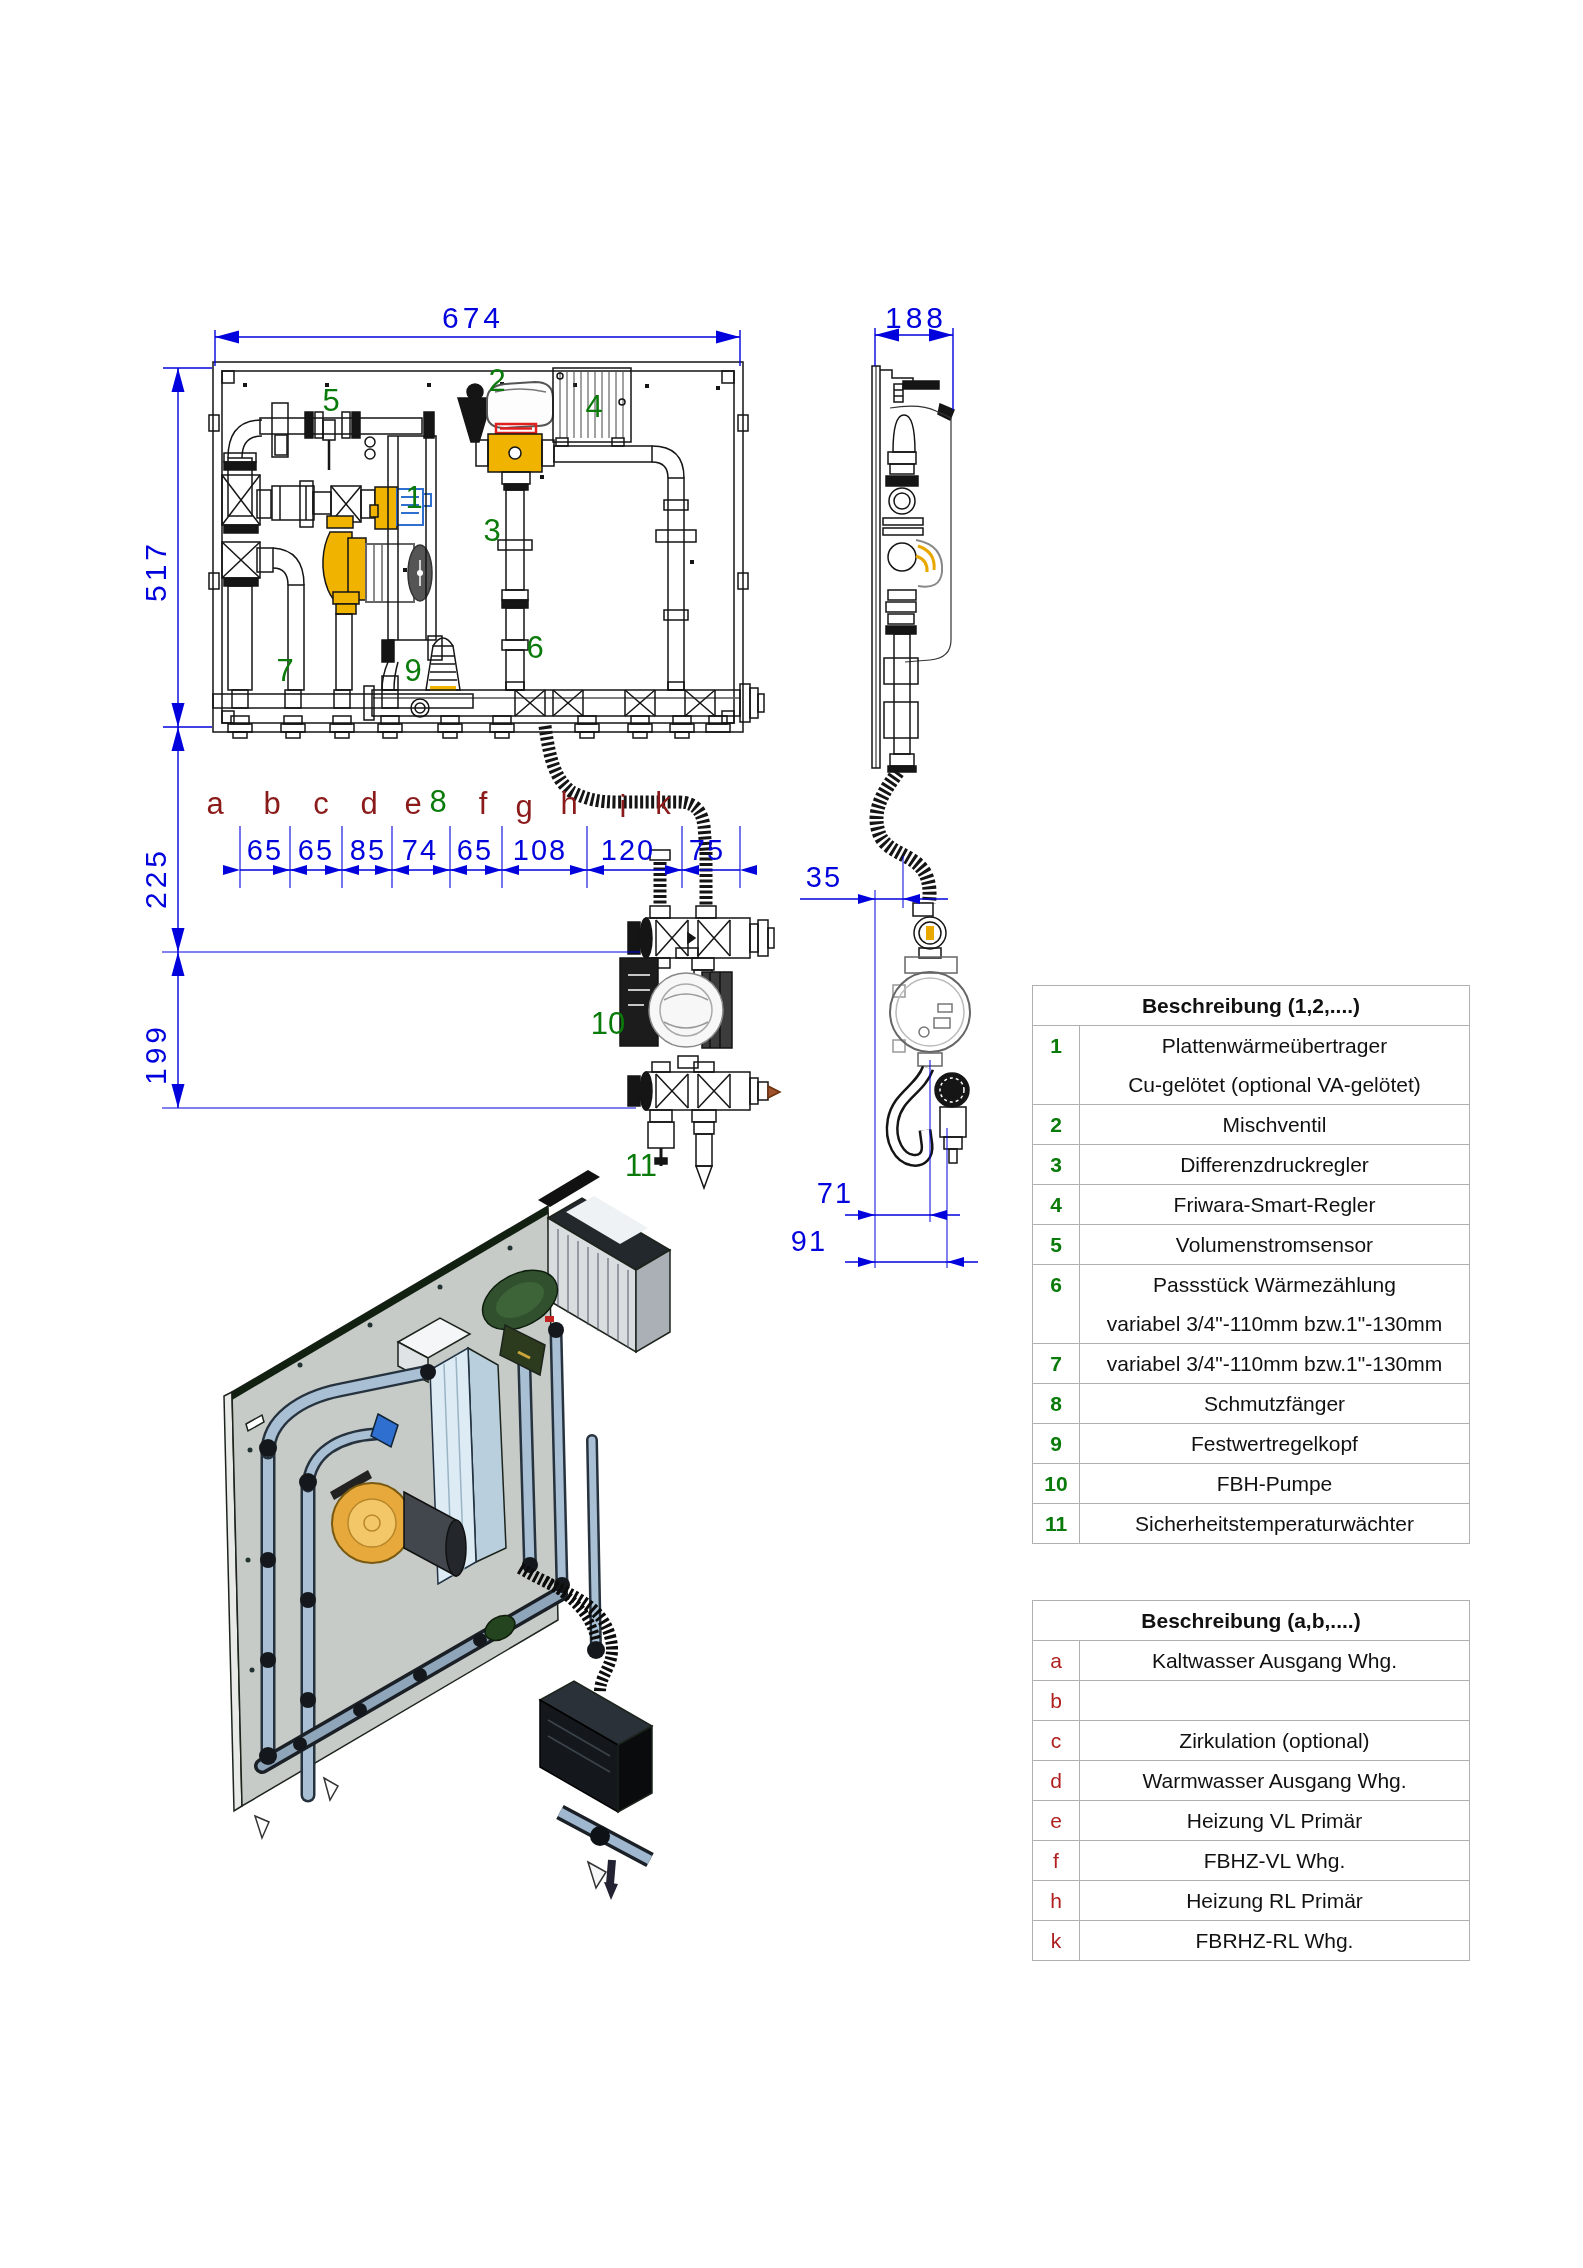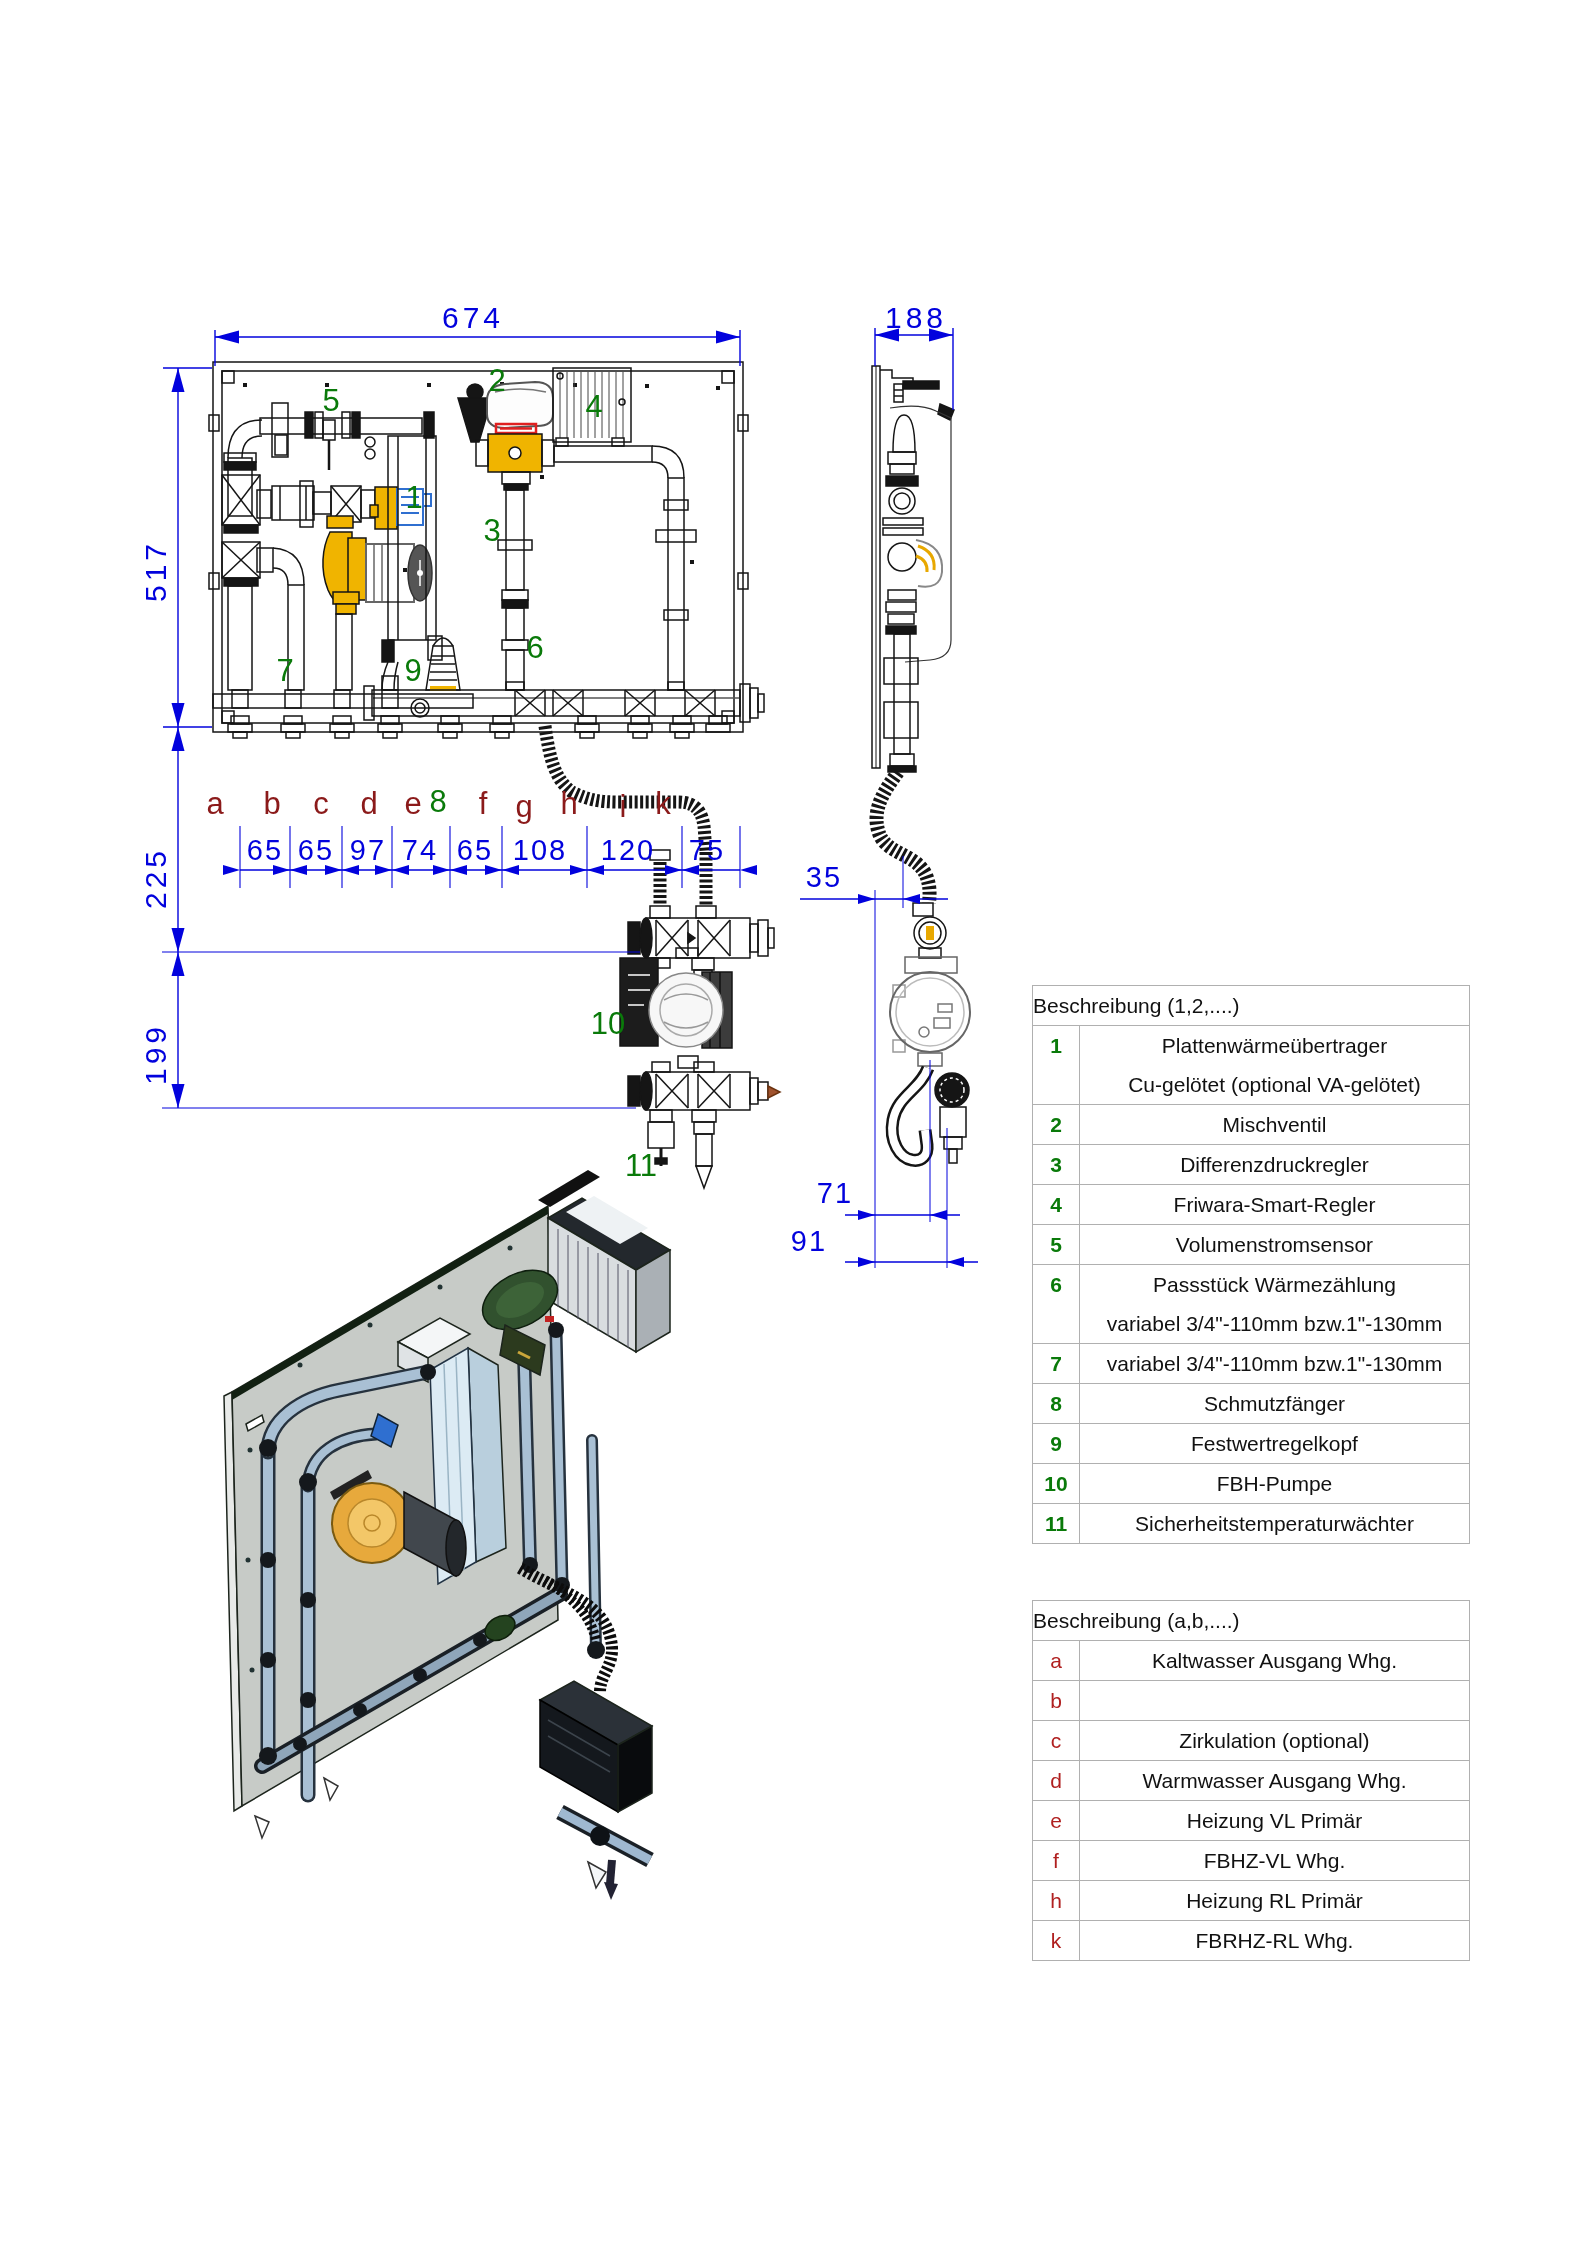--- a/index.html
+++ b/index.html
@@ -6,21 +6,21 @@
   #canvas{position:relative;width:1583px;height:2268px;background:#ffffff;overflow:hidden;
           font-family:"Liberation Sans",sans-serif;}
   #art{position:absolute;left:0;top:0;}
   .t{position:absolute;transform:translate(-50%,-50%);white-space:nowrap;line-height:1;}
   .dim{color:#0202dd;font-size:30px;letter-spacing:4px;}
   .seg{font-size:29px;letter-spacing:2px;}
   .dimv{transform:translate(-50%,-50%) rotate(-90deg);}
   .co{color:#0a7a0a;font-size:31px;}
   .pl{color:#8b1a1a;font-size:31px;}
   .tbl{position:absolute;background:#fff;border:1px solid #b0b0b0;font-size:21px;color:#111;}
-  .ttl{height:39px;line-height:39px;text-align:left;}
+  .ttl{height:39px;line-height:39px;text-align:center;font-weight:bold;}
   .trow{display:flex;border-top:1px solid #b0b0b0;}
   .tnum{width:46px;flex:none;text-align:center;line-height:39px;border-right:1px solid #b0b0b0;}
   .tnum.g{color:#0a7a0a;font-weight:bold;}
   .tnum.r{color:#b02020;}
   .tdesc{flex:1;text-align:center;}
   .tdesc div{height:39px;line-height:39px;}
   .tdesc div:empty{display:none;}
 </style>
 </head>
 <body>
@@ -567,21 +567,21 @@
     <polygon points="604,1882 618,1884 611,1900" fill="#223" stroke="none"></polygon>
   </g>
 </svg>
 
 <span class="t dim" style="left:473px;top:318px">674</span>
 <span class="t dim dimv" style="left:156px;top:571px">517</span>
 <span class="t dim dimv" style="left:156px;top:878px">225</span>
 <span class="t dim dimv" style="left:156px;top:1054px">199</span>
 <span class="t dim seg" style="left:265px;top:850px">65</span>
 <span class="t dim seg" style="left:316px;top:850px">65</span>
-<span class="t dim seg" style="left:368px;top:850px">97</span>
+<span class="t dim seg" style="left:368px;top:850px">85</span>
 <span class="t dim seg" style="left:420px;top:850px">74</span>
 <span class="t dim seg" style="left:475px;top:850px">65</span>
 <span class="t dim seg" style="left:540px;top:850px">108</span>
 <span class="t dim seg" style="left:628px;top:850px">120</span>
 <span class="t dim seg" style="left:707px;top:850px">75</span>
 <span class="t dim" style="left:916px;top:318px">188</span>
 <span class="t dim seg" style="left:824px;top:877px">35</span>
 <span class="t dim seg" style="left:835px;top:1193px">71</span>
 <span class="t dim seg" style="left:809px;top:1241px">91</span>
 

